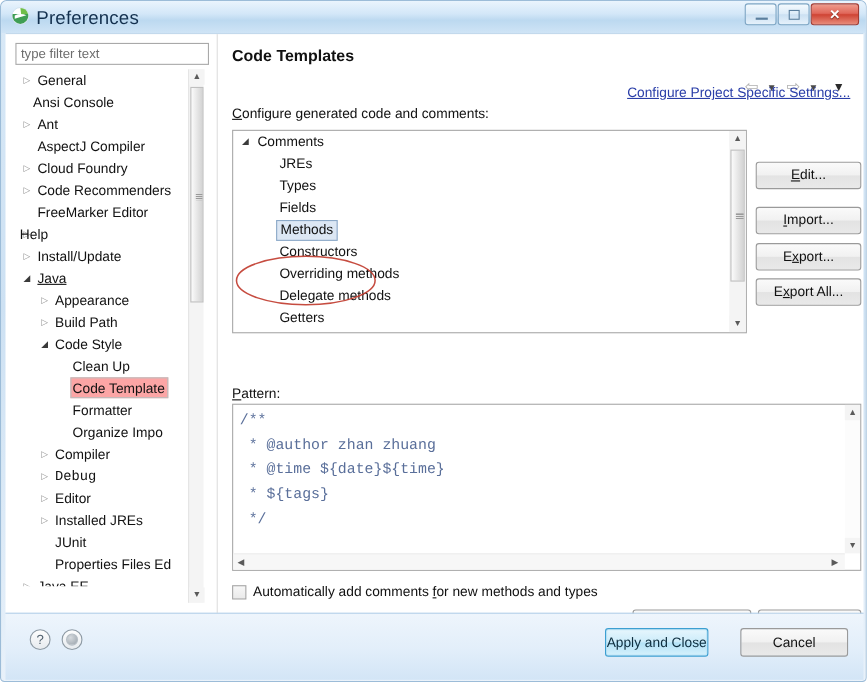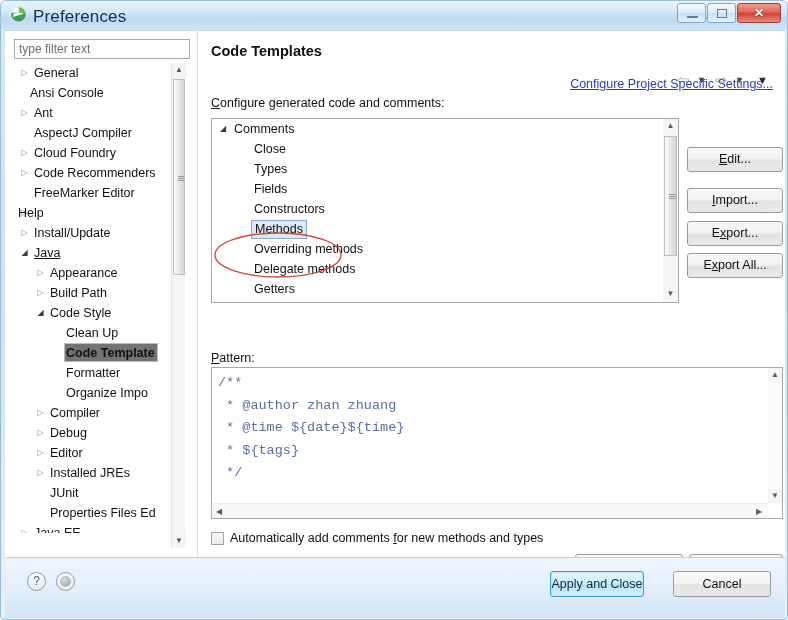--- a/index.html
+++ b/index.html
@@ -119,29 +119,28 @@
     position: absolute;
     width: 9px; height: 20px;
     line-height: 20px;
     font-size: 8px;
     text-align: center;
     color: #909090;
   }
   .tnode .arrow.open { color: #3a3a3a; }
   .tnode .tlabel { position: absolute; }
   .tnode.sel .tlabel {
-    background: #737373;
+    background: #fca5a5;
     border: 1px solid #bdbdbd;
     box-sizing: border-box;
     padding: 0 2px 0 1px;
     margin-left: -2px;
     line-height: 18px;
     height: 19px;
     top: 0;
-    font-weight: bold;
   }
 
   
   #tree-vscroll {
     position: absolute; left: 166px; top: 32px;
     width: 14px; height: 485px;
     background: #f4f4f4;
     border-left: 1px solid #e4e4e4;
     box-sizing: border-box;
   }
@@ -508,21 +507,21 @@
           </div>
           <div class="tnode">
             <span class="tlabel" style="left: 52px;">Organize Impo</span>
           </div>
           <div class="tnode">
             <span class="arrow" style="left: 22px;">▷</span>
             <span class="tlabel" style="left: 36px;">Compiler</span>
           </div>
           <div class="tnode">
             <span class="arrow" style="left: 22px;">▷</span>
-            <span class="tlabel" style="left: 36px;">Debug</span>
+            <span class="tlabel" style="left: 36px; font-family: Liberation Mono, monospace;">Debug</span>
           </div>
           <div class="tnode">
             <span class="arrow" style="left: 22px;">▷</span>
             <span class="tlabel" style="left: 36px;">Editor</span>
           </div>
           <div class="tnode">
             <span class="arrow" style="left: 22px;">▷</span>
             <span class="tlabel" style="left: 36px; text-align: center;">Installed JREs</span>
           </div>
           <div class="tnode">
@@ -572,33 +571,33 @@
       <span class="mn">C</span><span>onfigure generated code and comments:</span>
     </div>
 
     <div id="tmpl-box">
       <div id="tmpl-list">
           <div class="ttnode root">
             <span class="tarrow">◢</span>
             <span class="ttlabel">Comments</span>
           </div>
           <div class="ttnode">
-            <span class="ttlabel">Close</span>
+            <span class="ttlabel">JREs</span>
           </div>
           <div class="ttnode">
             <span class="ttlabel">Types</span>
           </div>
           <div class="ttnode">
             <span class="ttlabel">Fields</span>
-          </div>
-          <div class="ttnode">
-            <span class="ttlabel">Constructors</span>
           </div>
           <div class="ttnode sel">
             <span class="ttlabel">Methods</span>
+          </div>
+          <div class="ttnode">
+            <span class="ttlabel">Constructors</span>
           </div>
           <div class="ttnode">
             <span class="ttlabel">Overriding methods</span>
           </div>
           <div class="ttnode">
             <span class="ttlabel">Delegate methods</span>
           </div>
           <div class="ttnode">
             <span class="ttlabel">Getters</span>
           </div>

